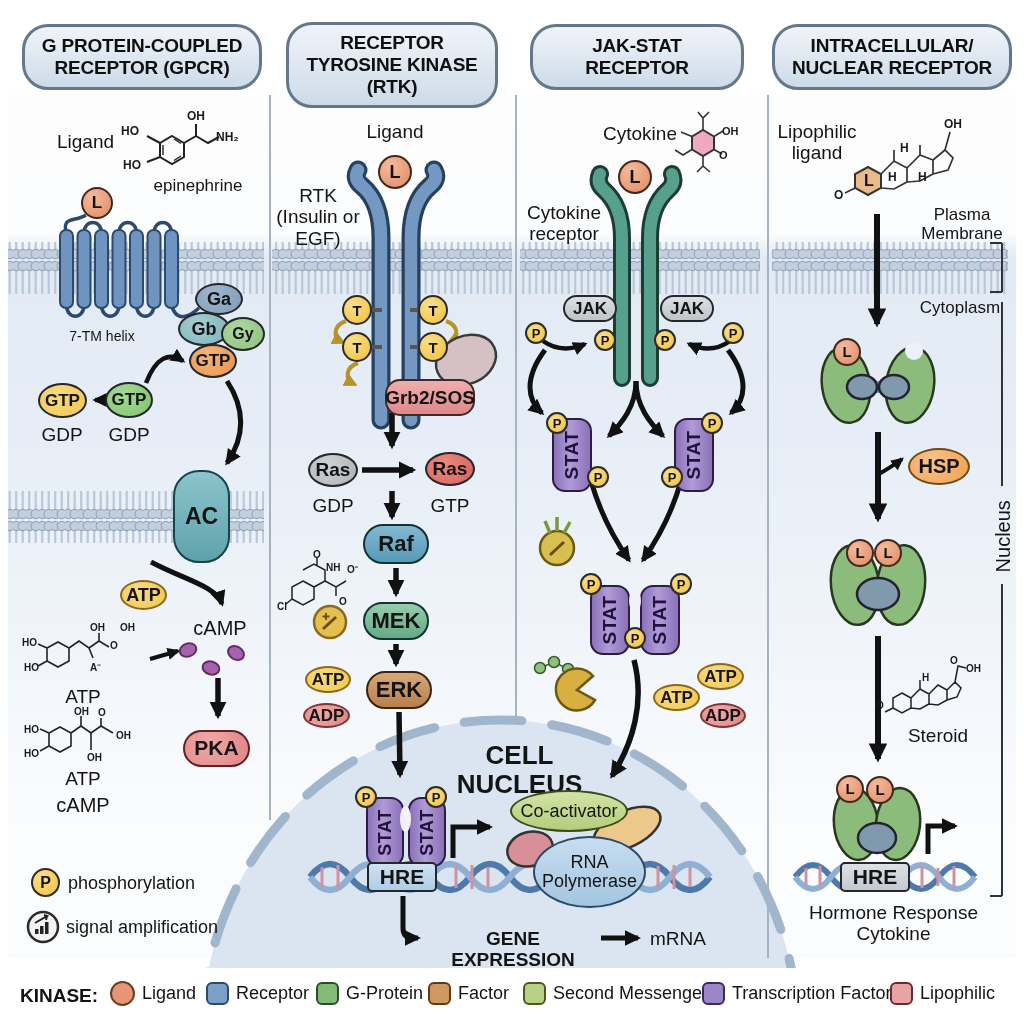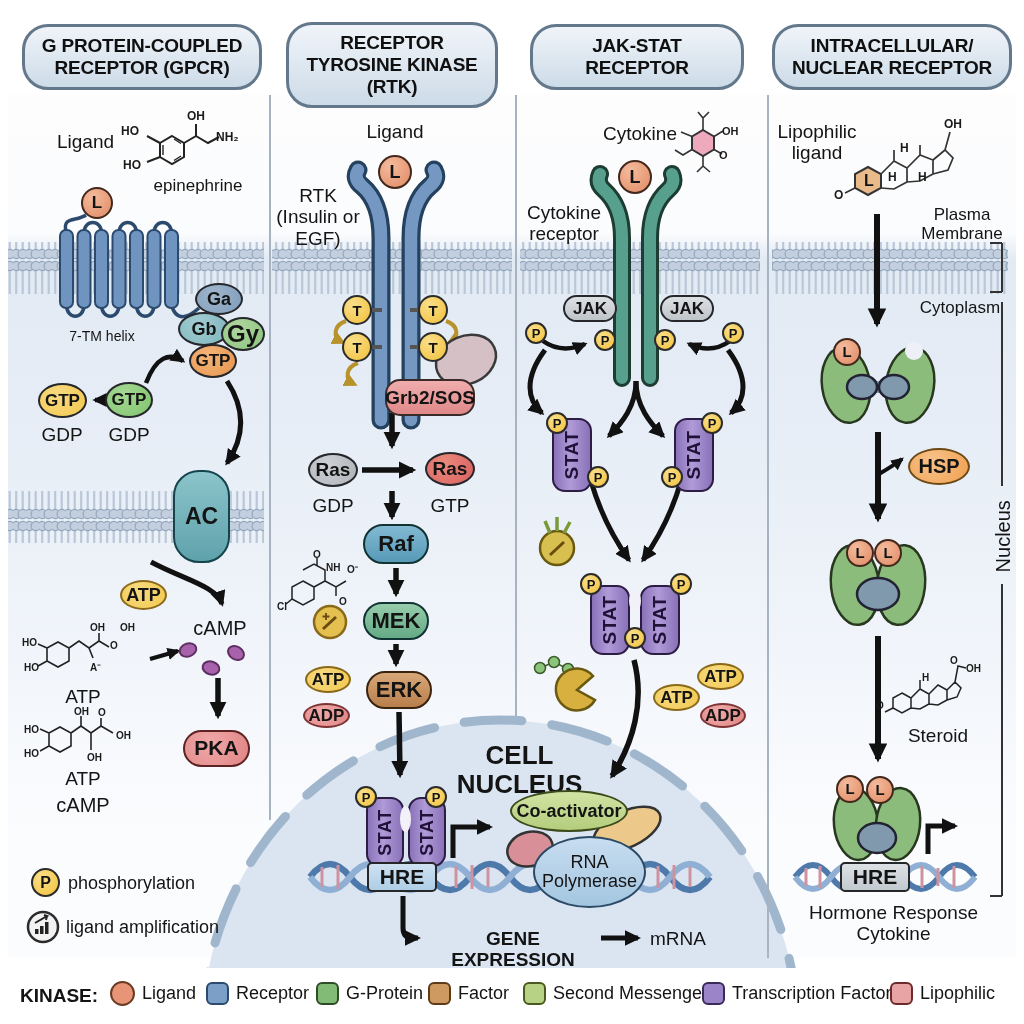--- a/index.html
+++ b/index.html
@@ -282,21 +282,21 @@
 <div class="lbl" style="left:57px;top:131px;font-size:19px">Ligand</div>
 <span class="atom" style="left:187px;top:109px">OH</span>
 <span class="atom" style="left:121px;top:124px">HO</span>
 <span class="atom" style="left:123px;top:158px">HO</span>
 <span class="atom" style="left:216px;top:130px">NH₂</span>
 <div class="lbl c" style="left:148px;top:176px;width:100px;font-size:17px">epinephrine</div>
 <div class="pill ell" style="left:81px;top:187px;width:32px;height:32px;font-size:17px;background:radial-gradient(circle at 35% 30%,#f4bb9c,#e08a65);border-color:#42281c">L</div>
 <div class="lbl c" style="left:52px;top:329px;width:100px;font-size:14px">7-TM helix</div>
 <div class="pill ell" style="left:195px;top:283px;width:48px;height:32px;font-size:18px;background:radial-gradient(circle at 38% 30%,#9fb6cd,#7f9cba)">Ga</div>
 <div class="pill ell" style="left:178px;top:312px;width:52px;height:34px;font-size:18px;background:radial-gradient(circle at 38% 30%,#a3ccd2,#7cb4bc)">Gb</div>
-<div class="pill ell" style="left:221px;top:317px;width:44px;height:34px;font-size:24px;background:radial-gradient(circle at 38% 30%,#aed6a0,#8cc47c)">Gy</div>
+<div class="pill ell" style="left:221px;top:317px;width:44px;height:34px;font-size:16px;background:radial-gradient(circle at 38% 30%,#aed6a0,#8cc47c)">Gy</div>
 <div class="pill ell" style="left:189px;top:344px;width:48px;height:34px;font-size:17px;background:radial-gradient(circle at 38% 30%,#f2b578,#e8944e)">GTP</div>
 <div class="pill ell" style="left:38px;top:383px;width:49px;height:35px;font-size:17px;background:radial-gradient(circle at 38% 30%,#f7da80,#f2c84e)">GTP</div>
 <div class="lbl c" style="left:34px;top:424px;width:56px;font-size:19px">GDP</div>
 <div class="pill ell" style="left:105px;top:382px;width:48px;height:36px;font-size:17px;background:radial-gradient(circle at 38% 30%,#a5d894,#7fc46c)">GTP</div>
 <div class="lbl c" style="left:101px;top:424px;width:56px;font-size:19px">GDP</div>
 <div class="pill" style="left:173px;top:470px;width:57px;height:93px;border-radius:26px;font-size:23px;background:linear-gradient(180deg,#8cc4ca,#5fa2ac);border-color:#14444c">AC</div>
 <div class="pill ell" style="left:120px;top:580px;width:47px;height:30px;font-size:18px;background:radial-gradient(circle at 38% 30%,#f7da80,#f2c84e);border-color:#8a6a1a">ATP</div>
 <div class="lbl c" style="left:185px;top:617px;width:70px;font-size:20px">cAMP</div>
 <span class="atom" style="left:22px;top:637px;font-size:10px">HO</span>
 <span class="atom" style="left:24px;top:662px;font-size:10px">HO</span>
@@ -407,29 +407,29 @@
 <div class="stat" style="left:366px;top:797px;width:38px;height:70px">
     <span style="font-size:18px">STAT</span>
   </div>
 <div class="stat" style="left:408px;top:797px;width:38px;height:70px">
     <span style="font-size:18px">STAT</span>
   </div>
 <div class="abs" style="left:400px;top:806px;width:11px;height:26px;background:#f2f0f8;border-radius:50%"></div>
 <div class="pc" style="left:355px;top:786px">P</div>
 <div class="pc" style="left:425px;top:786px">P</div>
 <div class="pill" style="left:367px;top:862px;width:70px;height:30px;border-radius:5px;font-size:21px;background:linear-gradient(180deg,#cfe2f2,#aecde6)">HRE</div>
-<div class="pill ell" style="left:510px;top:790px;width:118px;height:42px;font-size:18px;font-weight:bold;background:linear-gradient(180deg,#d2e4a4,#b3cd7c);border-color:#3a4a1a">Co-activator</div>
+<div class="pill ell" style="left:510px;top:790px;width:118px;height:42px;font-size:18px;font-weight:normal;background:linear-gradient(180deg,#d2e4a4,#b3cd7c);border-color:#3a4a1a">Co-activator</div>
 <div class="pill ell" style="left:533px;top:836px;width:113px;height:72px;font-size:18px;font-weight:normal;background:linear-gradient(180deg,#c8ddf0,#a3c6e0);border-color:#2a4a66">RNA
 Polymerase</div>
 <div class="lbl c b" style="left:429px;top:928px;width:168px;font-size:19px">GENE EXPRESSION</div>
 <div class="lbl" style="left:650px;top:928px;font-size:19px">mRNA</div>
 
 <div class="pc" style="left:31px;top:868px;width:29px;height:29px;font-size:16px">P</div>
 <div class="lbl" style="left:68px;top:873px;font-size:18px">phosphorylation</div>
-<div class="lbl" style="left:66px;top:917px;font-size:18px">ligand amplification</div>
+<div class="lbl" style="left:66px;top:917px;font-size:18px">signal amplification</div>
 
 <div class="abs" style="left:0;top:968px;width:1024px;height:56px;background:#ffffff"></div>
 <div class="lbl b" style="left:20px;top:985px;font-size:19px">KINASE:</div>
 <div class="legitem" style="left:110px;top:981px">
   <span class="sw" style="border-radius: 50%; width: 25px; height: 25px; border-color: rgb(107, 58, 34); background: rgb(232, 149, 119);"></span>
   <span>Ligand</span>
 </div>
 <div class="legitem" style="left:206px;top:982px">
   <span class="sw" style="border-radius: 6px; border-color: rgb(44, 74, 110); background: rgb(123, 159, 199);"></span>
   <span>Receptor</span>

